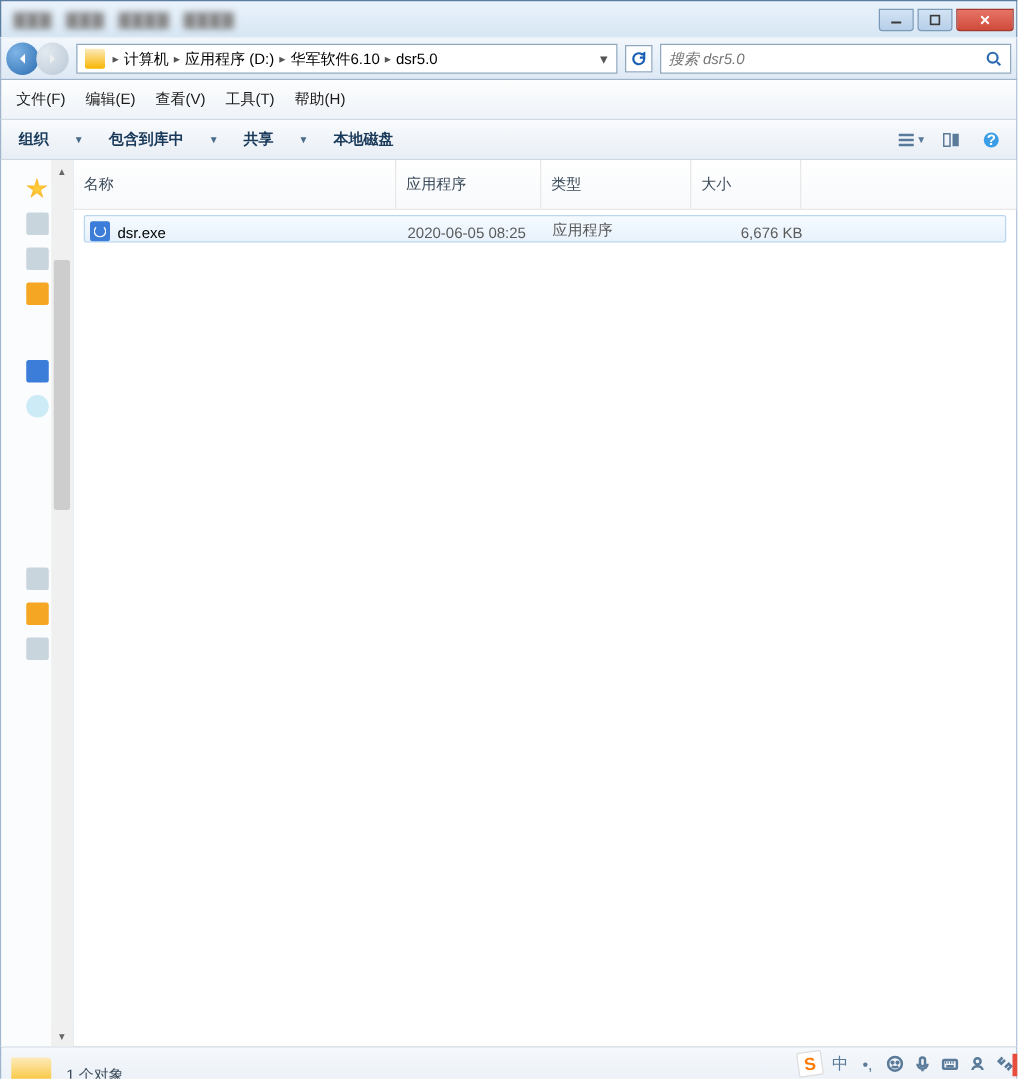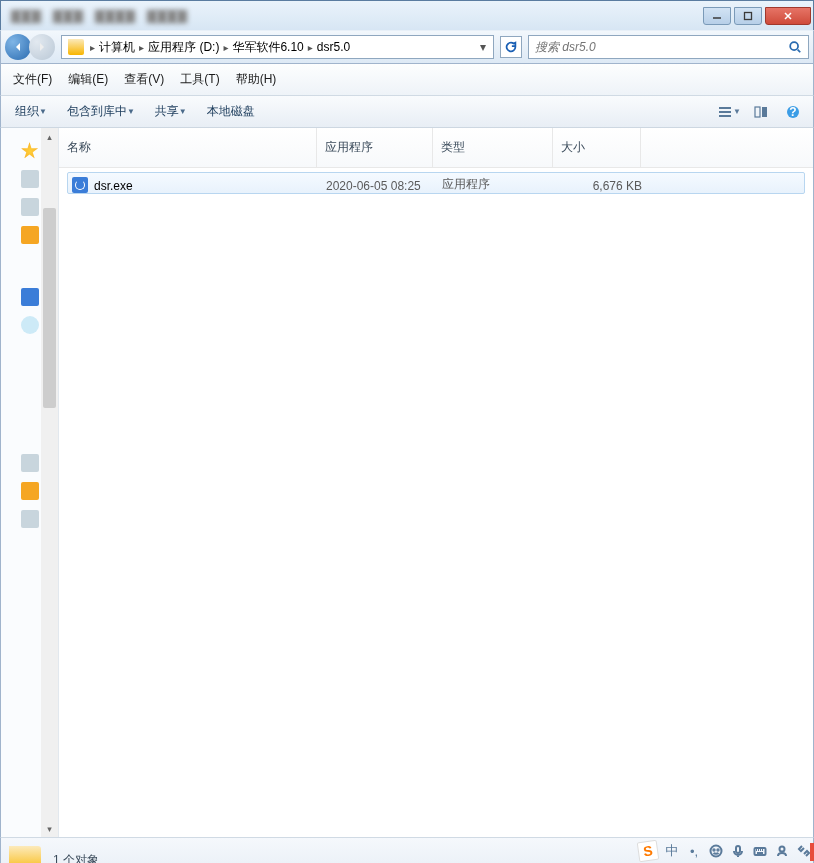--- a/index.html
+++ b/index.html
@@ -31,21 +31,21 @@
 .searchbox { width:281px; height:24px; background:#fff; border:1px solid #8fa7bf; display:flex; align-items:center; padding:0 6px; }
 .searchbox input { flex:1; border:none; outline:none; color:#888; font-style:italic; font-size:12px; }
 .searchbox svg { width:14px; height:14px; stroke:#2a6bb0; fill:none; stroke-width:2; cursor:pointer; }
 
 
 .menubar { height:32px; background:linear-gradient(to bottom,#fdfefe,#eef3f8); border-left:1px solid #a0b4cc; border-right:1px solid #a0b4cc; border-bottom:1px solid #d0dae4; display:flex; align-items:center; padding:0 4px; }
 .menuitem { padding:0 8px; color:#1a1a1a; cursor:pointer; }
 
 
 .toolbar { height:32px; background:linear-gradient(to bottom,#f9fbfd,#e8eef5); border-left:1px solid #a0b4cc; border-right:1px solid #a0b4cc; border-bottom:1px solid #cdd7e1; display:flex; align-items:center; padding:0 6px; gap:4px; }
-.toolbtn { padding:3px 8px; color:#1a3a5a; cursor:pointer; display:flex; align-items:center; gap:0; border-radius:2px; }
+.toolbtn { padding:3px 8px; color:#1a3a5a; cursor:pointer; display:flex; align-items:center; gap:20px; border-radius:2px;font-weight:bold; }
 .toolbtn .tri { font-size:8px; color:#4a6a8a; }
 .toolspacer { flex:1; }
 .tooliconbtn { width:28px; height:22px; display:flex; align-items:center; justify-content:center; cursor:pointer; }
 .tooliconbtn svg { width:16px; height:16px; }
 
 
 .main { display:flex; height:709px; border-left:1px solid #a0b4cc; border-right:1px solid #a0b4cc; background:#fff; }
 .sidebar { width:58px; background:#fafcfe; border-right:1px solid #e2e8ee; position:relative; padding-top:8px; }
 .sbicon { width:18px; height:18px; margin:6px auto 10px; display:block; }
 .star { background:radial-gradient(circle,#ffcf3a,#f5a623); border-radius:50%; clip-path:polygon(50% 0%,61% 35%,98% 35%,68% 57%,79% 91%,50% 70%,21% 91%,32% 57%,2% 35%,39% 35%); }

